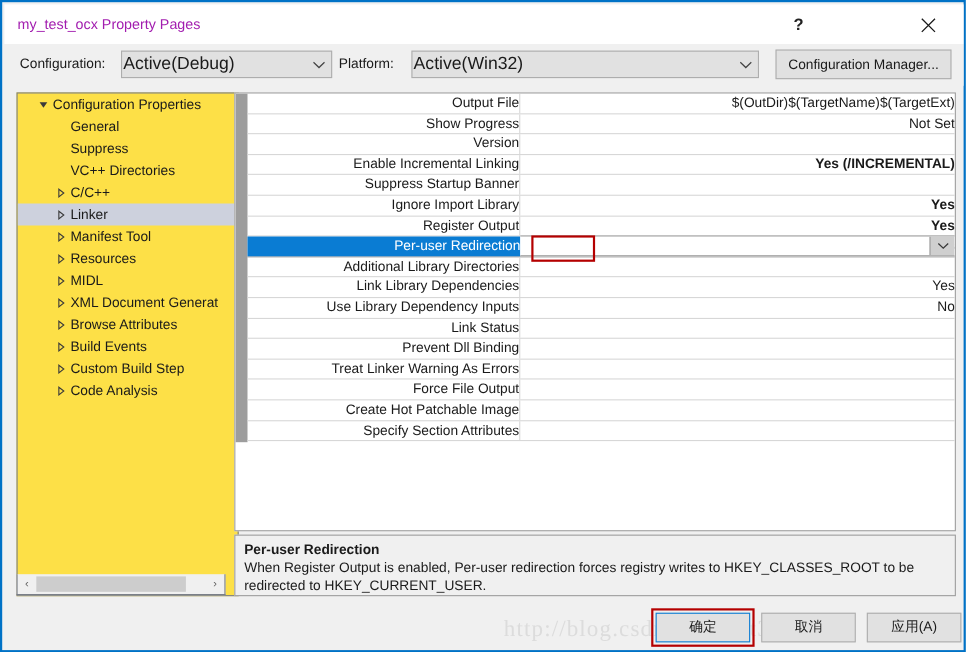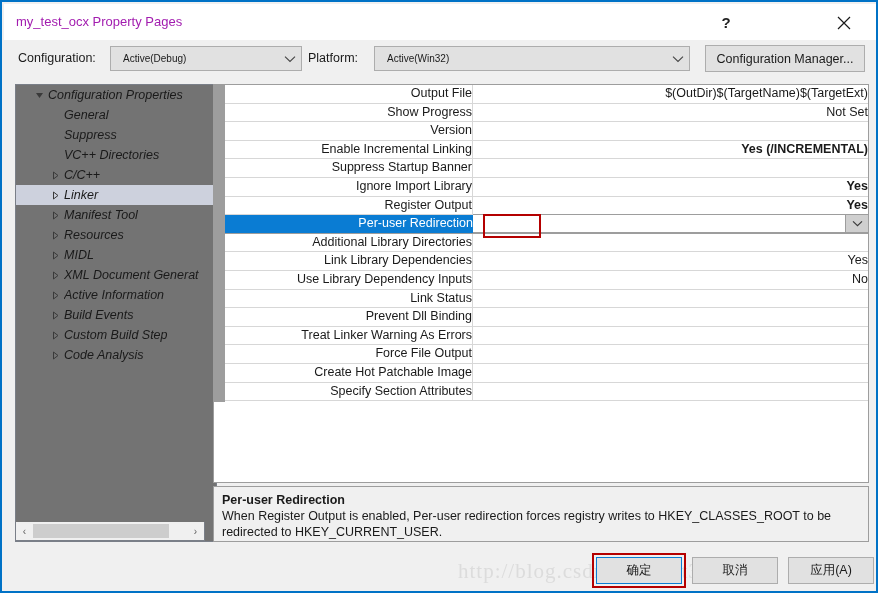--- a/index.html
+++ b/index.html
@@ -91,22 +91,22 @@
     top: 6px;
     height: 25px;
     box-sizing: border-box;
     background: #e1e1e1;
     border: 1px solid #adadad;
     display: flex;
     align-items: center;
     cursor: default;
   }
   .combo .combo-value {
-    padding-left: 12px;
-    font-size: 10px;
+    padding-left: 1px;
+    font-size: 16px;
     color: #1a1a1a;
     white-space: nowrap;
     flex: 1;
     overflow: hidden;
   }
   .combo .combo-arrow {
     width: 22px;
     display: flex;
     align-items: center;
     justify-content: center;
@@ -135,24 +135,23 @@
   }
 
   
   #tree-panel {
     position: absolute;
     left: 13px;
     top: 82px;
     width: 202px;
     height: 458px;
     box-sizing: border-box;
-    background: #737373;
+    background: #fde047;
     border: 1px solid #7a7f88;
     overflow: hidden;
-    font-style: italic;
   }
   .tree-item {
     position: relative;
     height: 20px;
     line-height: 20px;
     font-size: 12.5px;
     color: #1a1a1a;
     white-space: nowrap;
     cursor: default;
     padding-left: 0;
@@ -498,21 +497,21 @@
           </svg>
         </span>
         <span class="tlabel">XML Document Generat</span>
       </div>
       <div class="tree-item lvl1">
         <span class="tw">
           <svg width="9" height="9" viewBox="0 0 9 9">
             <path d="M2.5 1 L7 4.5 L2.5 8 Z" fill="none" stroke="#3a3a3a" stroke-width="1"></path>
           </svg>
         </span>
-        <span class="tlabel">Active Information</span>
+        <span class="tlabel">Browse Attributes</span>
       </div>
       <div class="tree-item lvl1">
         <span class="tw">
           <svg width="9" height="9" viewBox="0 0 9 9">
             <path d="M2.5 1 L7 4.5 L2.5 8 Z" fill="none" stroke="#3a3a3a" stroke-width="1"></path>
           </svg>
         </span>
         <span class="tlabel">Build Events</span>
       </div>
       <div class="tree-item lvl1">

